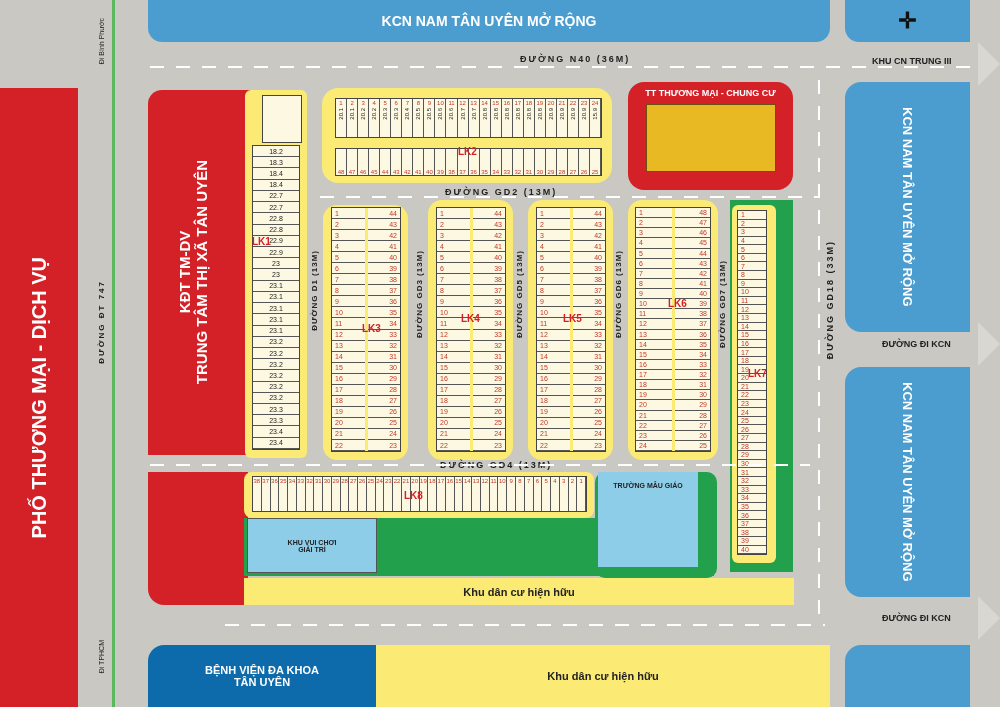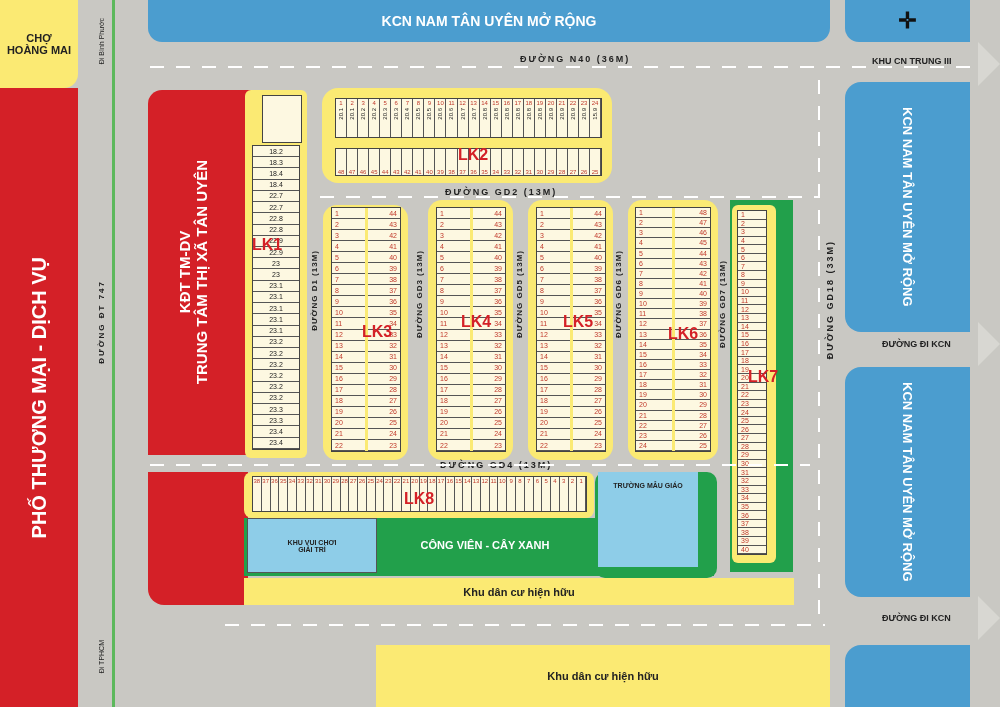--- a/index.html
+++ b/index.html
@@ -17,38 +17,34 @@
 .dk{color:#222}
 .vtext{writing-mode:vertical-rl;transform:rotate(180deg)}
 .road-label{position:absolute;font-size:9px;font-weight:bold;color:#222;letter-spacing:2px;white-space:nowrap}
 .dash-h{position:absolute;height:2px;background:repeating-linear-gradient(90deg,#fff 0 14px,transparent 14px 26px)}
 .dash-v{position:absolute;width:2px;background:repeating-linear-gradient(180deg,#fff 0 14px,transparent 14px 26px)}
 .block{position:absolute;background:#fbea73;border-radius:14px}
 .inner{position:absolute;background:#fdf8e1;border:1px solid #444}
 .col{position:absolute;display:flex;flex-direction:column}
 .lot{flex:1;border-bottom:1px solid #555;font-size:7px;color:#c0392b;display:flex;align-items:center;padding:0 3px;background:#fdf8e1}
 .lot.r{justify-content:flex-end}
-.lk{position:absolute;color:#d42027;font-weight:bold;font-size:16px}
+.lk{position:absolute;color:#d42027;font-weight:bold;font-size:10px}
 .row{position:absolute;display:flex}
 .vlot{flex:1;border-right:1px solid #555;font-size:6px;color:#c0392b;text-align:center;background:#fdf8e1;padding-top:1px}
 .arrow{position:absolute;width:0;height:0;border-top:22px solid transparent;border-bottom:22px solid transparent;border-left:22px solid #d8d7d2}
 </style>
 </head>
 <body>
 
 <div id="map">
 
   <div class="zone red" style="left:0;top:88px;width:78px;height:619px">
     <span class="wt vtext" style="font-size:20px">PHỐ THƯƠNG MẠI - DỊCH VỤ</span>
   </div>
 
-  <div class="zone yellow" style="left:0;top:0;width:78px;height:88px;border-bottom-right-radius:14px">
-    <span class="dk" style="white-space:pre-line;font-size:11px">CHỢ
-HOÀNG MAI</span>
-  </div>
 
   <div class="abs" style="left:112px;top:0;width:3px;height:707px;background:#5cb85c"></div>
   <div class="road-label vtext" style="left:97px;top:280px;font-size:8px">ĐƯỜNG ĐT 747</div>
   <div class="road-label vtext" style="left:98px;top:18px;font-size:7px;font-weight:normal;letter-spacing:0">Đi Bình Phước</div>
   <div class="road-label vtext" style="left:98px;top:640px;font-size:7px;font-weight:normal;letter-spacing:0">Đi TPHCM</div>
 
   <div class="zone blue" style="left:148px;top:0;width:682px;height:42px;border-bottom-left-radius:14px;border-bottom-right-radius:14px">
     <span class="wt" style="font-size:14px">KCN NAM TÂN UYÊN MỞ RỘNG</span>
   </div>
   <div class="zone blue" style="left:845px;top:0;width:125px;height:42px;border-bottom-left-radius:14px">
@@ -145,20 +141,24 @@
       <div class="vlot" style="height: 100%; display: flex; align-items: flex-end; justify-content: center;">31</div>
       <div class="vlot" style="height: 100%; display: flex; align-items: flex-end; justify-content: center;">30</div>
       <div class="vlot" style="height: 100%; display: flex; align-items: flex-end; justify-content: center;">29</div>
       <div class="vlot" style="height: 100%; display: flex; align-items: flex-end; justify-content: center;">28</div>
       <div class="vlot" style="height: 100%; display: flex; align-items: flex-end; justify-content: center;">27</div>
       <div class="vlot" style="height: 100%; display: flex; align-items: flex-end; justify-content: center;">26</div>
       <div class="vlot" style="height: 100%; display: flex; align-items: flex-end; justify-content: center;">25</div>
     </div>
   <div class="lk" style="left:458px;top:146px">LK2</div>
 
+  <div class="zone red" style="left:628px;top:82px;width:165px;height:108px;border-radius:16px;flex-direction:column;justify-content:flex-start;padding-top:6px">
+    <span class="wt" style="font-size:9px">TT THƯƠNG MẠI - CHUNG CƯ</span>
+    <div style="margin-top:6px;width:130px;height:68px;background:#e8b923;border:1px solid #6b5010"></div>
+  </div>
 
   <div class="road-label" style="left:445px;top:187px">ĐƯỜNG GD2 (13M)</div>
   <div class="dash-h" style="left:320px;top:196px;width:500px"></div>
 
   <div class="block" style="left:323px;top:205px;width:85px;height:255px"></div>
   <div class="inner" style="left: 331px; top: 207px; width: 70px; height: 245px; display: flex;">
       <div style="flex: 1 1 0%; display: flex; flex-direction: column; border-right: 3px solid rgb(251, 234, 115);">
         <div class="lot">1</div>
         <div class="lot">2</div>
         <div class="lot">3</div>
@@ -366,21 +366,21 @@
         <div class="lot r">32</div>
         <div class="lot r">31</div>
         <div class="lot r">30</div>
         <div class="lot r">29</div>
         <div class="lot r">28</div>
         <div class="lot r">27</div>
         <div class="lot r">26</div>
         <div class="lot r">25</div>
       </div>
     </div>
-  <div class="lk" style="left:668px;top:325px">LK6</div>
+  <div class="lk" style="left:668px;top:298px">LK6</div>
   <div class="road-label vtext" style="left:614px;top:250px;font-size:8px;letter-spacing:1px">ĐƯỜNG GD6 (13M)</div>
   <div class="road-label vtext" style="left:718px;top:260px;font-size:8px;letter-spacing:1px">ĐƯỜNG GD7 (13M)</div>
 
   <div class="abs green" style="left:730px;top:200px;width:63px;height:372px"></div>
   <div class="block" style="left:732px;top:205px;width:44px;height:358px;border-radius:6px"></div>
   <div class="inner" style="left: 737px; top: 210px; width: 30px; height: 345px; display: flex; flex-direction: column;">
       <div class="lot">1</div>
       <div class="lot">2</div>
       <div class="lot">3</div>
       <div class="lot">4</div>
@@ -484,31 +484,32 @@
       <div class="vlot">2</div>
       <div class="vlot">1</div>
     </div>
   <div class="lk" style="left:404px;top:490px">LK8</div>
 
   <div class="abs green" style="left:244px;top:518px;width:470px;height:58px"></div>
   <div class="zone lblue" style="left:247px;top:518px;width:130px;height:55px;border:1px solid #555">
     <span class="dk" style="white-space:pre-line;font-size:7px">KHU VUI CHƠI
 GIẢI TRÍ</span>
   </div>
-  <div class="zone" style="left:380px;top:530px;width:210px;height:30px">
-    <span class="wt" style="font-size:11px">CÔNG VIÊN - CÂY XANH</span>
-  </div>
 
   <div class="abs green" style="left:595px;top:472px;width:122px;height:106px;border-radius:10px"></div>
   <div class="zone lblue" style="left:598px;top:472px;width:100px;height:95px;align-items:flex-start;padding-top:10px">
     <span class="dk" style="font-size:7px">TRƯỜNG MẪU GIÁO</span>
   </div>
 
   <div class="zone yellow" style="left:244px;top:578px;width:550px;height:27px">
     <span class="dk" style="font-size:11px">Khu dân cư hiện hữu</span>
   </div>
   <div class="dash-h" style="left:225px;top:624px;width:600px"></div>
 
+  <div class="zone dblue" style="left:148px;top:645px;width:228px;height:62px;border-top-left-radius:16px">
+    <span class="wt" style="white-space:pre-line;font-size:11px">BỆNH VIỆN ĐA KHOA
+TÂN UYÊN</span>
+  </div>
 
   <div class="zone yellow" style="left:376px;top:645px;width:454px;height:62px">
     <span class="dk" style="font-size:11px">Khu dân cư hiện hữu</span>
   </div>
 </div>
 
 </body></html>

